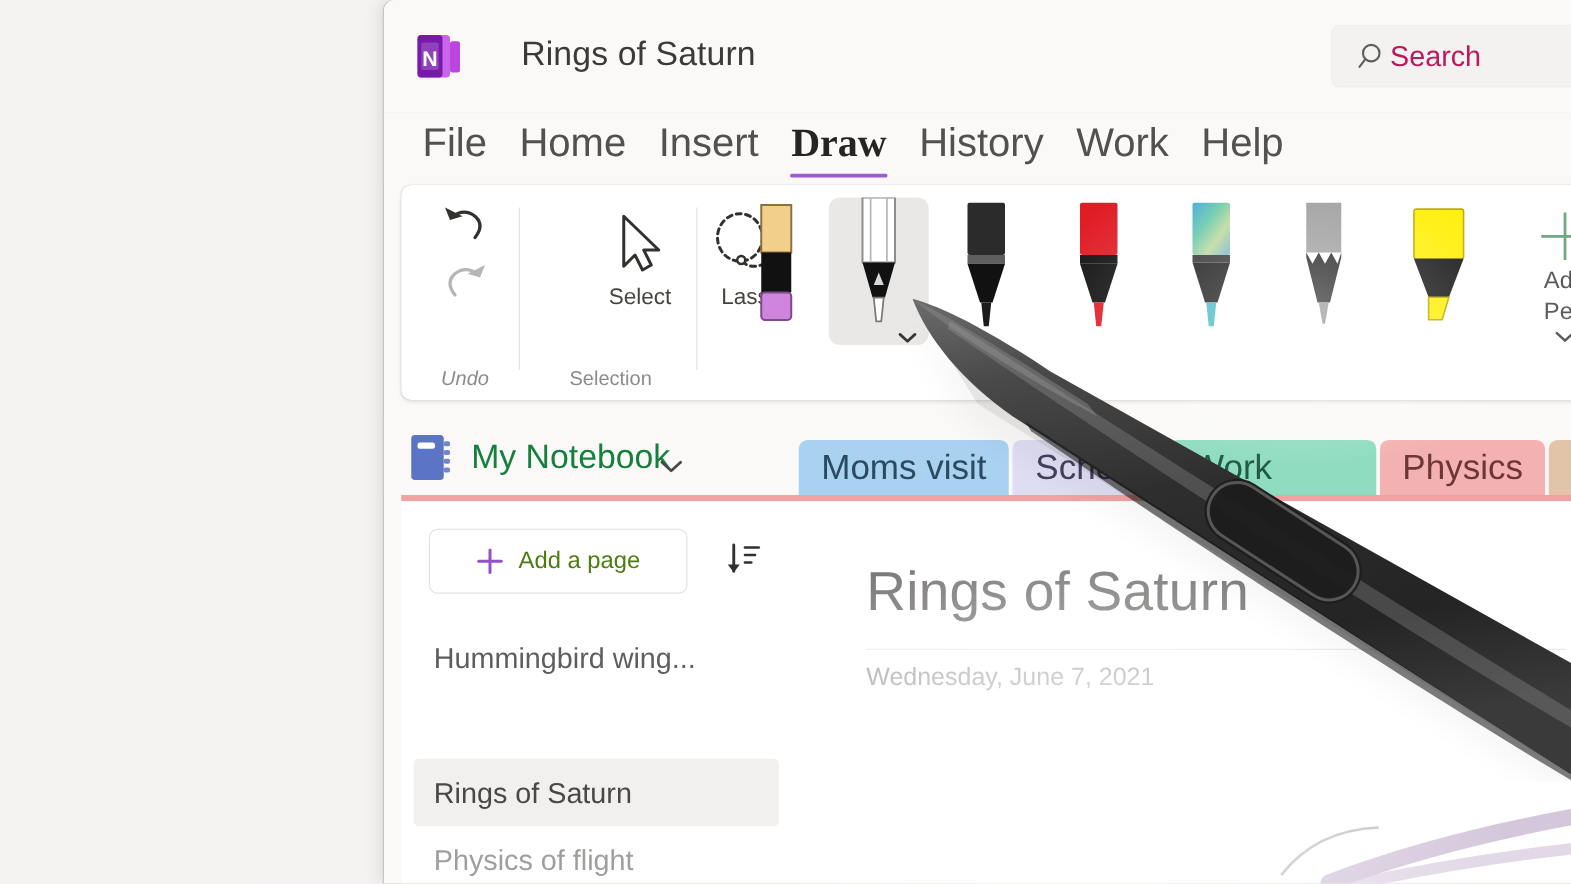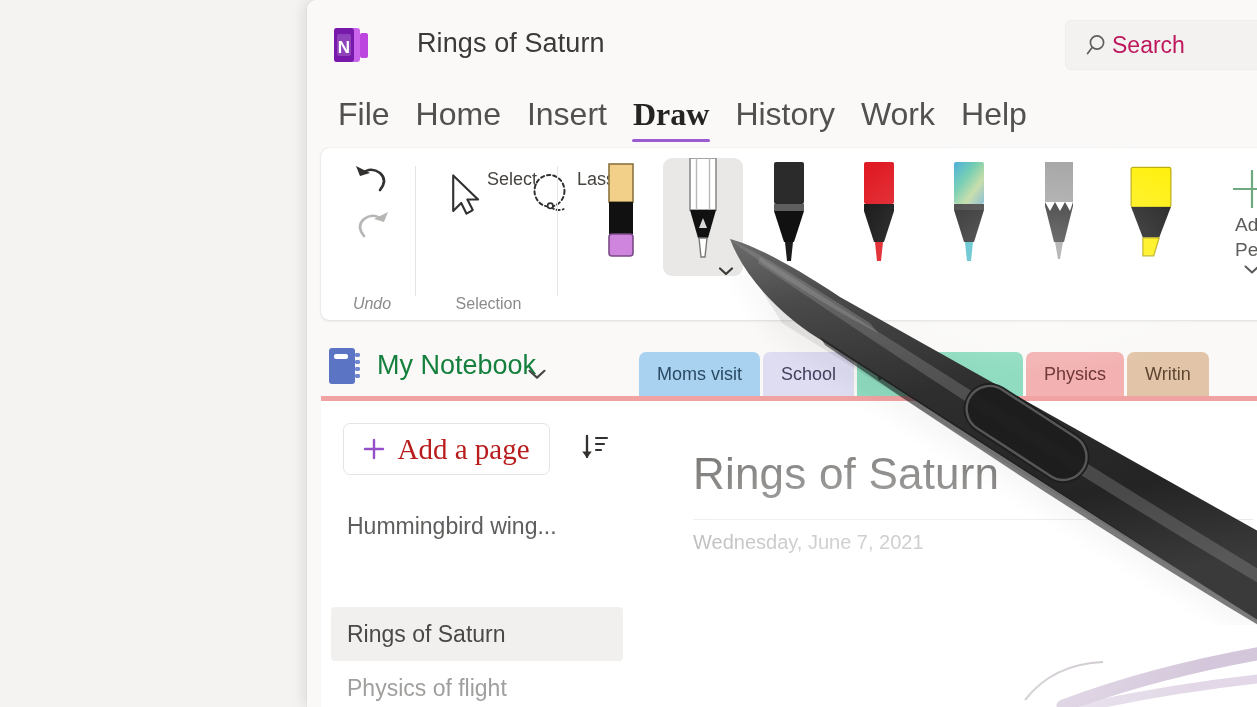--- a/index.html
+++ b/index.html
@@ -64,21 +64,21 @@
     box-shadow:0 1px 3px rgba(0,0,0,.10),0 0 1px rgba(0,0,0,.18);
   }
   .rgroup{position:absolute;top:0;height:172px;}
   .rgroup .glabel{
     position:absolute;bottom:7px;left:0;width:100%;text-align:center;
     font-size:16px;color:#8d8b89;
   }
   .gdiv{position:absolute;top:18px;width:1px;height:130px;background:#e6e4e2;}
 
   .tool{
-    position:absolute;display:flex;flex-direction:row;align-items:flex-start;
+    position:absolute;display:flex;flex-direction:column;align-items:flex-end;
     cursor:default;
   }
   .tool .tlabel{font-size:18px;color:#46443f;margin-top:3px;}
 
   
   .undo-ico{position:absolute;left:18px;top:10px;width:50px;height:44px;}
   .redo-ico{position:absolute;left:18px;top:56px;width:50px;height:44px;opacity:.35;}
 
   
   .pen{
@@ -103,41 +103,41 @@
     position:absolute;left:0;top:336px;width:100%;height:60px;background:#faf9f8;
   }
   .nb-icon{position:absolute;left:20px;top:10px;width:36px;height:40px;}
   .nb-name{position:absolute;left:70px;top:14px;font-size:27px;color:#15803d;}
   .nb-chev{position:absolute;left:220px;top:30px;width:20px;height:12px;}
 
   
   .sec-tabs{position:absolute;left:332px;top:352px;height:44px;display:flex;}
   .sec-tab{
     height:44px;border-top-left-radius:7px;border-top-right-radius:7px;
-    display:flex;align-items:center;padding:0 18px;font-size:18px;
+    display:flex;align-items:center;padding:0 18px;font-size:28px;
     margin-right:3px;white-space:nowrap;cursor:default;
   }
 
   
   .accent-line{
     position:absolute;left:14px;top:396px;width:946px;height:5px;background:#f1a3a3;
   }
 
   
   .pagelist{
     position:absolute;left:14px;top:401px;width:312px;height:306px;background:#ffffff;
   }
   .addpage-row{position:absolute;left:22px;top:22px;width:270px;height:50px;}
   .addpage-btn{
     position:absolute;left:0;top:0;width:205px;height:50px;
     border:1px solid #e6e4e2;border-radius:7px;background:#fff;
     display:flex;align-items:center;justify-content:center;cursor:default;
   }
   .plus-ico{width:22px;height:22px;margin-right:12px;}
-  .addpage-lbl{font-size:29px;color:#b91c1c;font-family:Liberation Serif, serif;}
+  .addpage-lbl{font-size:19px;color:#4d7c0f;}
   .sort-ico{position:absolute;left:236px;top:10px;width:30px;height:30px;}
 
   .page-item{
     position:absolute;left:10px;width:292px;height:54px;
     display:flex;align-items:center;padding-left:16px;box-sizing:border-box;
     font-size:23px;color:#605e5c;border-radius:4px;cursor:default;
   }
   .page-item.selected{background:#f1f0ef;color:#4a4846;}
 
   .canvas{

